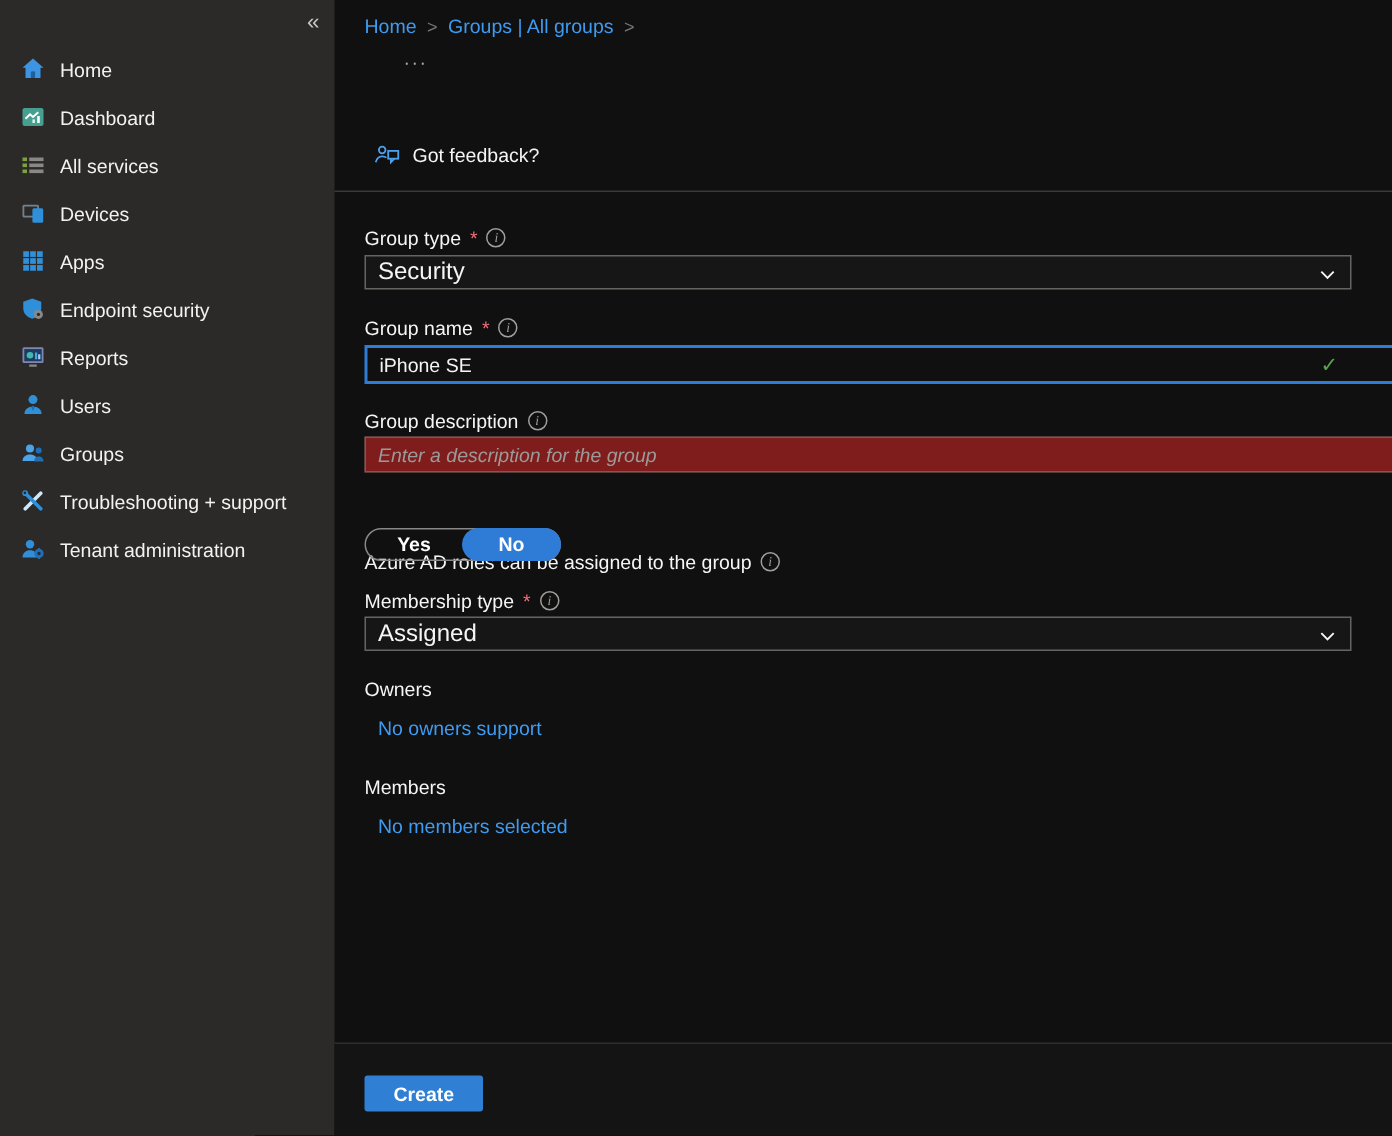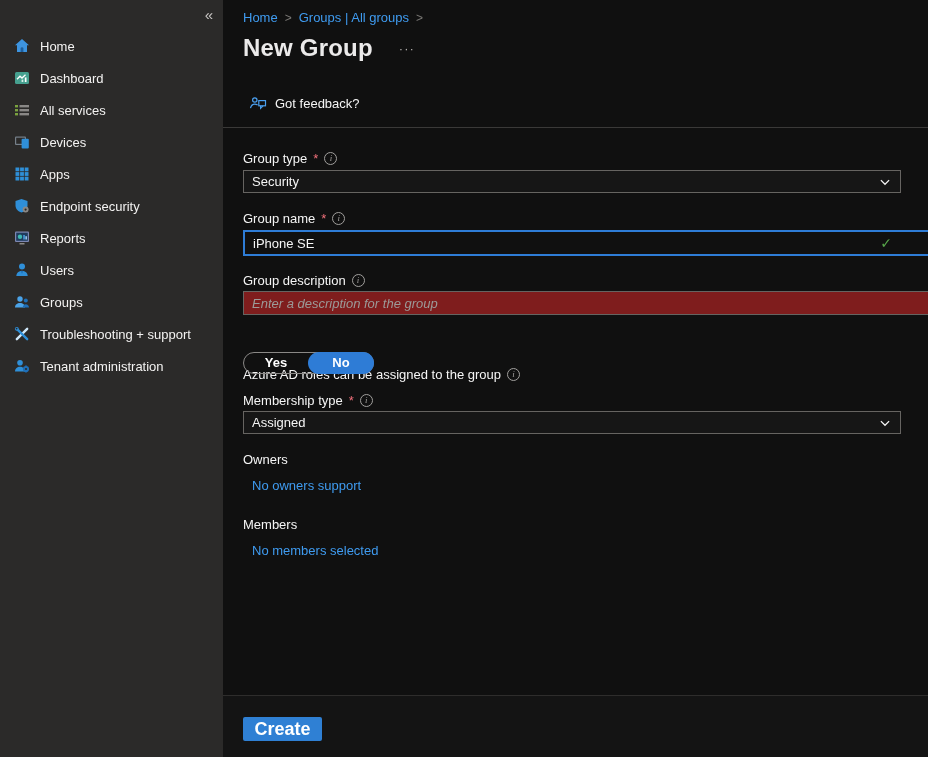--- a/index.html
+++ b/index.html
@@ -31,41 +31,41 @@
   
   .form { position:absolute; left:20px; top:144px; width:658px; }
   .f-label { position:absolute; left:0; display:flex; align-items:center; gap:6px; height:16px;
              font-size:13px; color:#f5f5f5; white-space:nowrap; }
   .req { color:#f1707b; }
   .info-icon { width:13px; height:13px; border:1px solid #a19f9d; border-radius:50%;
                color:#a19f9d; font-size:9px; line-height:11px; text-align:center;
                font-family:"Liberation Serif",serif; font-style:italic; cursor:pointer; flex:0 0 13px; }
   .select-field { position:absolute; left:0; width:658px; height:23px; background:#161616;
                   border:1px solid #666461; display:flex; align-items:center; padding:0 8px;
-                  font-size:13px; color:#f5f5f5; cursor:pointer; }
+                  font-size:16px; color:#f5f5f5; cursor:pointer; }
   .select-chevron { position:absolute; right:9px; top:5px; width:12px; height:12px; }
   .input-wrap { position:absolute; left:0; width:658px; }
   .text-input { width:786px; font-size:13px; color:#f5f5f5; outline:none; }
   .name-input { height:26px; background:#101010; border:2px solid #2e7cd6; padding:0 28px 0 8px; }
   .desc-input { height:24px; background:#7f1d1d; border:1px solid #666461; padding:0 8px;font-style:italic; }
   .desc-input::placeholder { color:#9c9a98; opacity:1; }
   .check-mark { position:absolute; right:9px; top:5px; color:#57a64a; font-size:14px; font-weight:700; }
   .toggle { position:absolute; left:0; display:inline-flex; height:22px; border:1px solid #8a8886;
             border-radius:12px; }
   .toggle-opt { width:64px; text-align:center; line-height:20px; font-size:13px; font-weight:600;
                 color:#fff; cursor:pointer; }
   .toggle-opt.selected { background:#2e7cd6; border-radius:11px; width:66px; line-height:22px;
                          margin:-1px -1px -1px 0; }
   .plain-label { position:absolute; left:0; font-size:13px; color:#f5f5f5; }
   .blue-link { position:absolute; left:9px; font-size:13px; color:#3f9bf0; cursor:pointer; }
   
   .footer { position:absolute; left:223px; right:0; top:695px; bottom:0; background:#141414;
             border-top:1px solid #2e2d2c; }
   .create-btn { position:absolute; left:20px; top:21px; width:79px; height:24px; background:#2f80d4;
-                color:#fff; font-size:18px; font-weight:700; border:none; border-radius:2px;
+                color:#fff; font-size:13px; font-weight:700; border:none; border-radius:2px;
                 display:flex; align-items:center; justify-content:center; cursor:pointer; }
 </style>
 </head>
 <body>
 
 <div class="sidebar">
   <span class="collapse-btn">«</span>
   <div class="nav">
 
     <div class="nav-item">
@@ -214,21 +214,20 @@
 <div class="main">
 
   <div class="breadcrumb">
     <span class="crumb">Home</span>
     <span class="crumb-sep">&gt;</span>
     <span class="crumb">Groups | All groups</span>
     <span class="crumb-sep">&gt;</span>
   </div>
 
   <div class="page-title-row">
-    <span class="page-title">New Group</span>
     <span class="more-menu">···</span>
   </div>
 
   <div class="feedback-btn">
     <span style="width:18px;height:18px;">
       <svg viewBox="0 0 18 18" width="18" height="18" fill="none" stroke="#4ba0f0" stroke-width="1.2">
           <circle cx="5.8" cy="6" r="2.2"></circle>
           <path d="M1.5 14.2c.6-2.6 2.3-4 4.3-4 1.1 0 2 .3 2.8.9"></path>
           <rect x="9.8" y="6.6" width="6.7" height="5.2"></rect>
           <path d="M11.6 11.8v2.4l2.4-2.4"></path>

